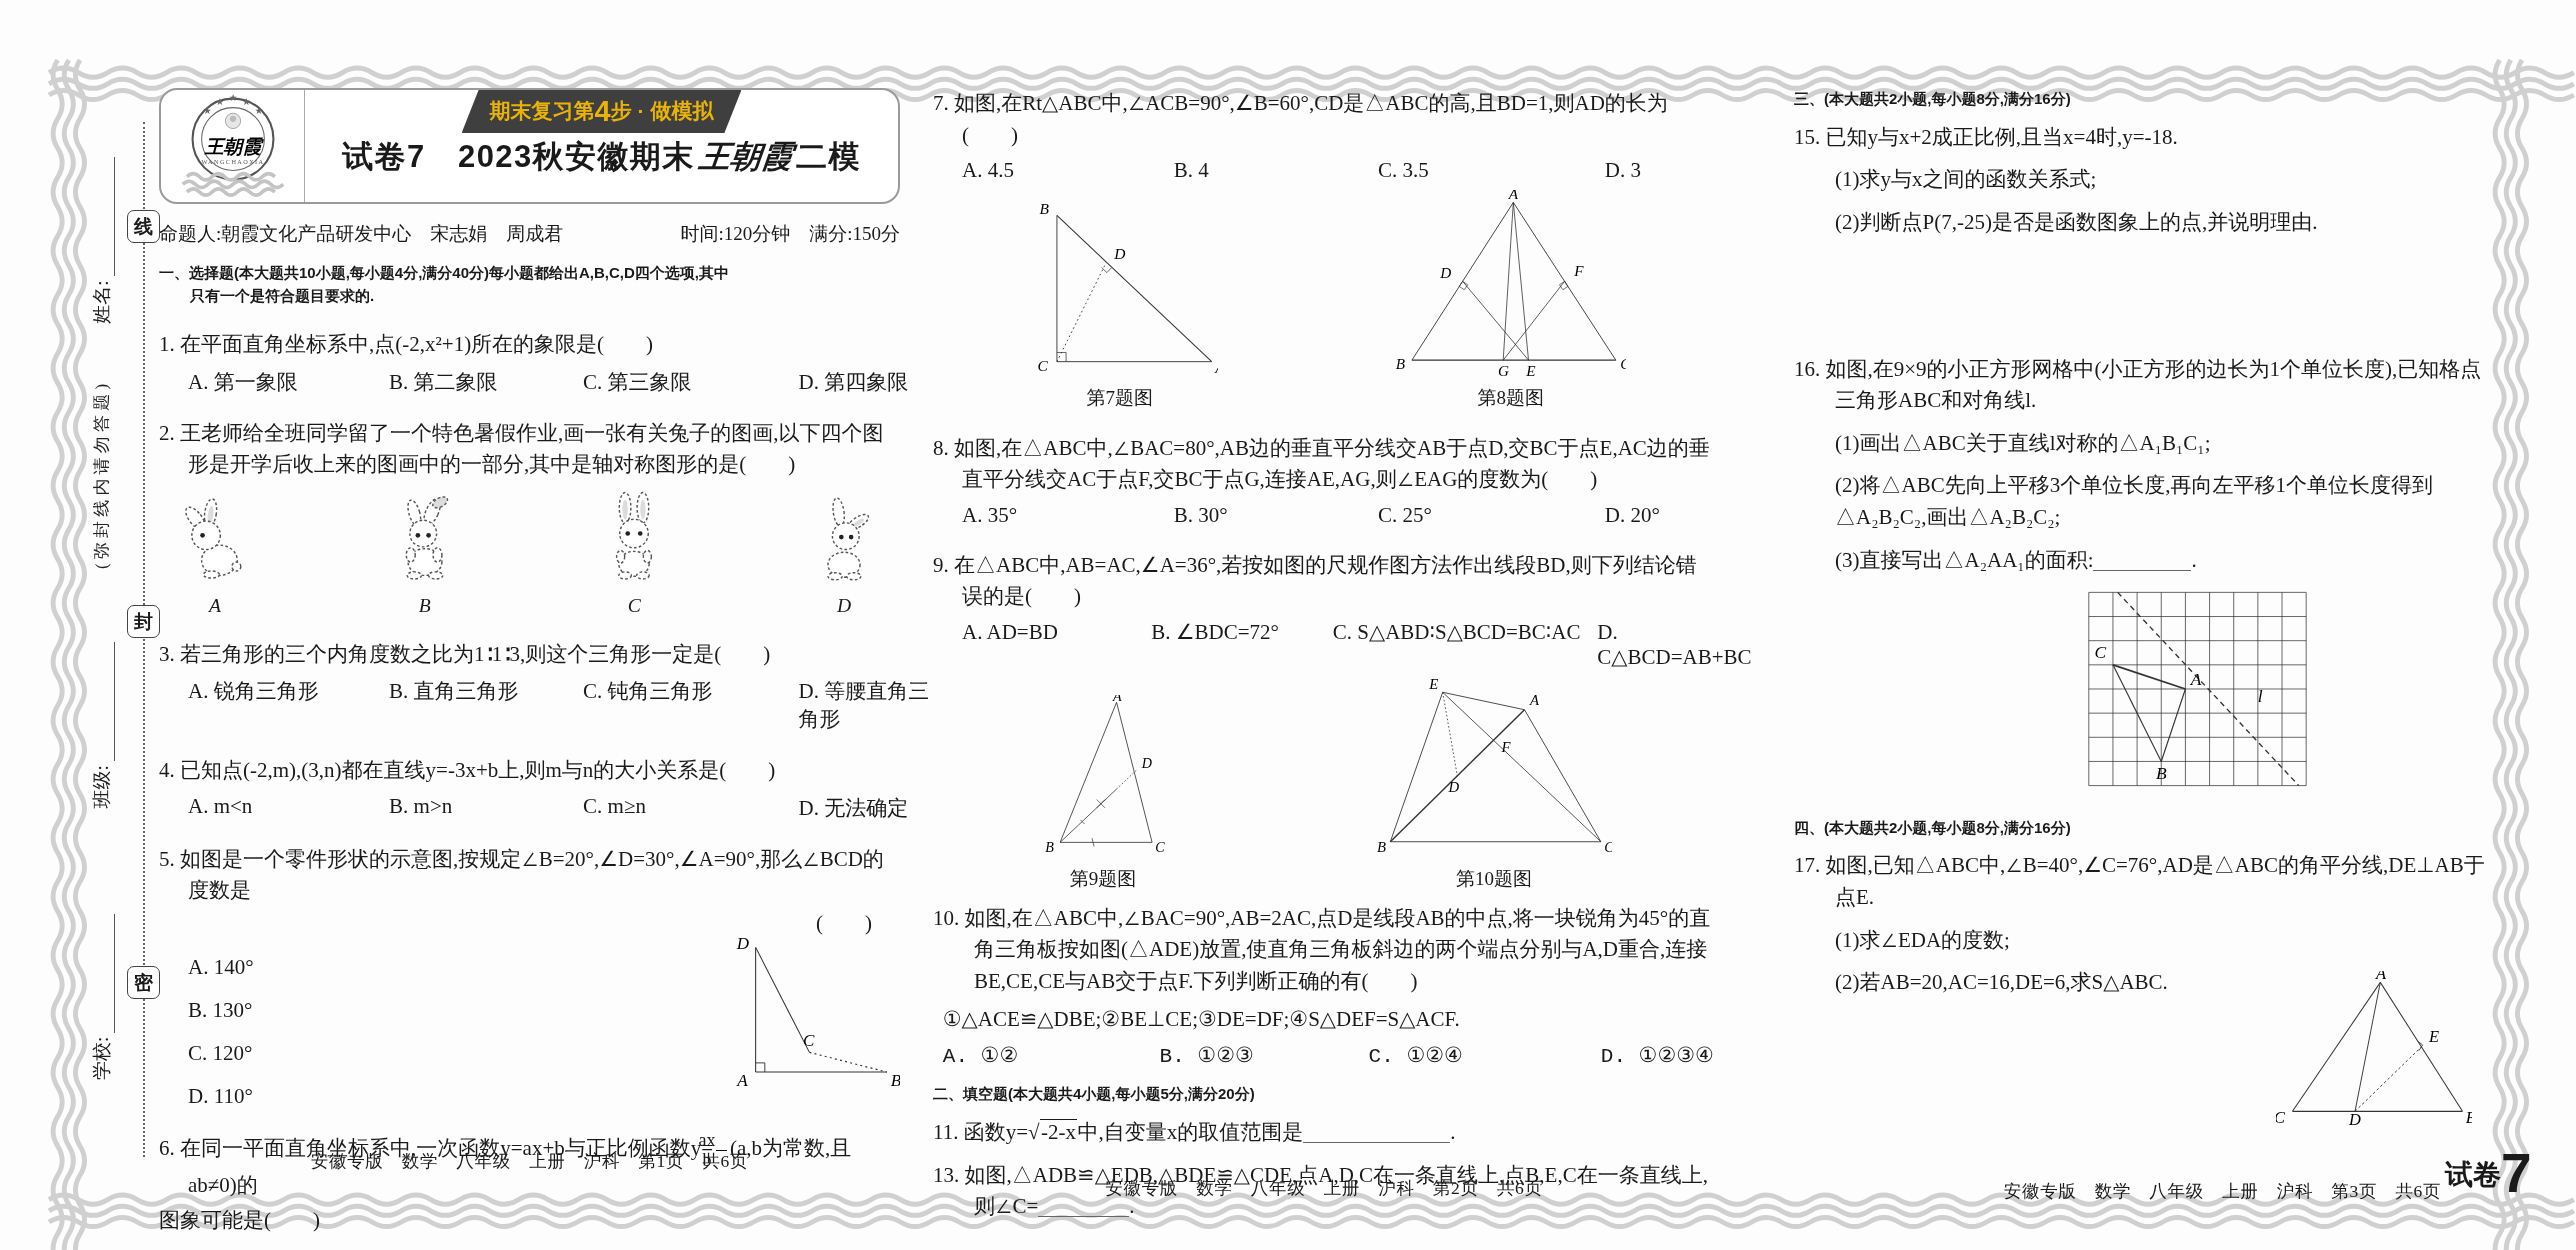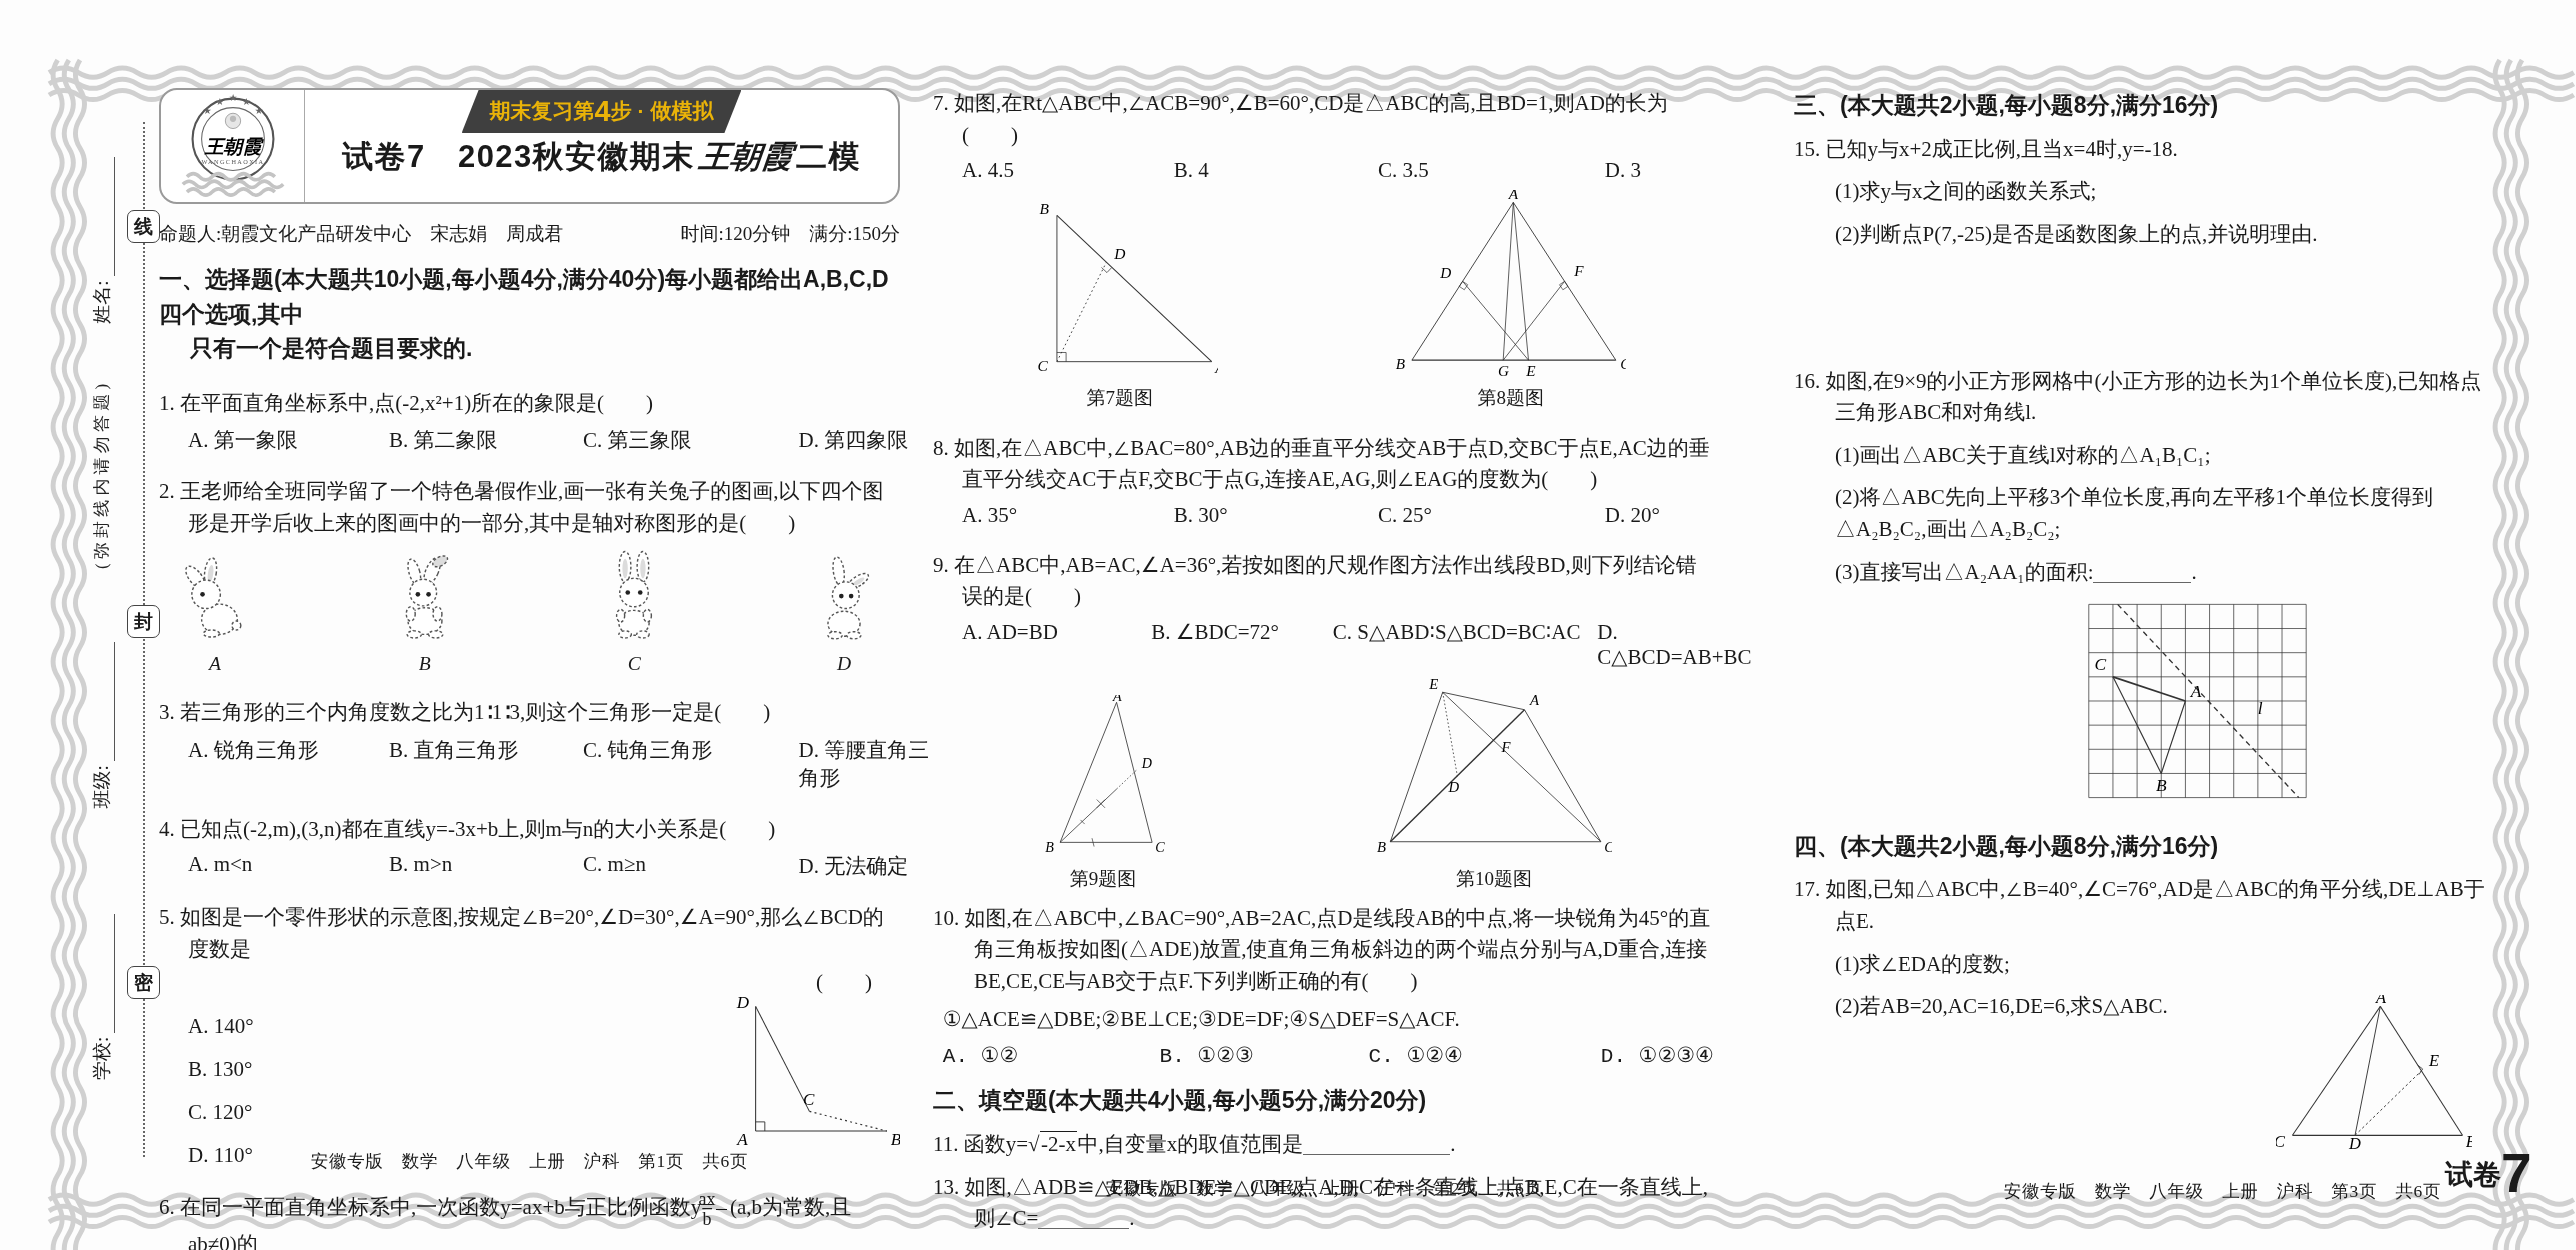--- a/index.html
+++ b/index.html
@@ -29,21 +29,21 @@
   .hright{flex:1;position:relative;}
   .badge{position:absolute;top:0;left:50%;transform:translateX(-50%);background:#3f3f3f;color:#eab308;
          padding:5px 28px;white-space:nowrap;font-family:"Liberation Sans",sans-serif;font-weight:bold;
          font-size:21px;clip-path:polygon(17px 0,100% 0,calc(100% - 17px) 100%,0 100%);}
   .badge .big{font-size:29px;vertical-align:-2.8px;}
   .htitle{position:absolute;top:46px;width:100%;text-align:center;font-family:"Liberation Sans",sans-serif;
           font-weight:bold;font-size:31px;letter-spacing:1.4px;white-space:nowrap;}
   .brand-script{font-style:italic;font-weight:bold;letter-spacing:0;padding:0 4.2px;transform:skewX(-6deg);display:inline-block;}
   .meta{display:flex;justify-content:space-between;margin-top:17px;font-size:19px;}
   
-  .sec{font-family:"Liberation Sans",sans-serif;font-weight:bold;font-size:23px;margin-top:15.4px;line-height:1.5;}
+  .sec{font-family:"Liberation Sans",sans-serif;font-weight:bold;font-size:15px;margin-top:15.4px;line-height:1.5;}
   .sec .ind{padding-left:31px;}
   .q{margin-top:22px;line-height:1.5;padding-left:29px;text-indent:-29px;}
   .q2d{margin-top:11.2px;line-height:1.5;padding-left:41px;text-indent:-41px;}
   .opts{display:grid;grid-template-columns:26% 25% 28% 21%;padding-left:29px;margin-top:7px;gap:16px;}
   .opts.wide{grid-template-columns:23% 22% 33% 22%;}
   .optcol .o{margin-top:18px;padding-left:29px;}
   .paren-right{text-align:right;padding-right:28px;margin-top:2.8px;}
   .blank{display:inline-block;border-bottom:1.4px solid #666;height:22.4px;vertical-align:-4.2px;}
   .rad{border-top:1.4px solid #1a1a1a;padding:0 1.4px;}
   .frac{display:inline-flex;flex-direction:column;text-align:center;vertical-align:middle;

